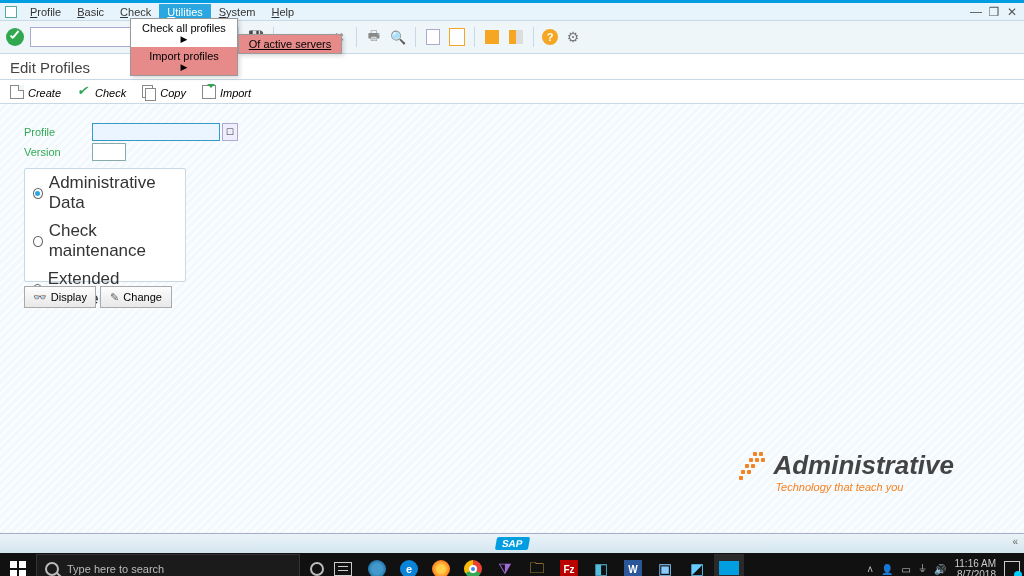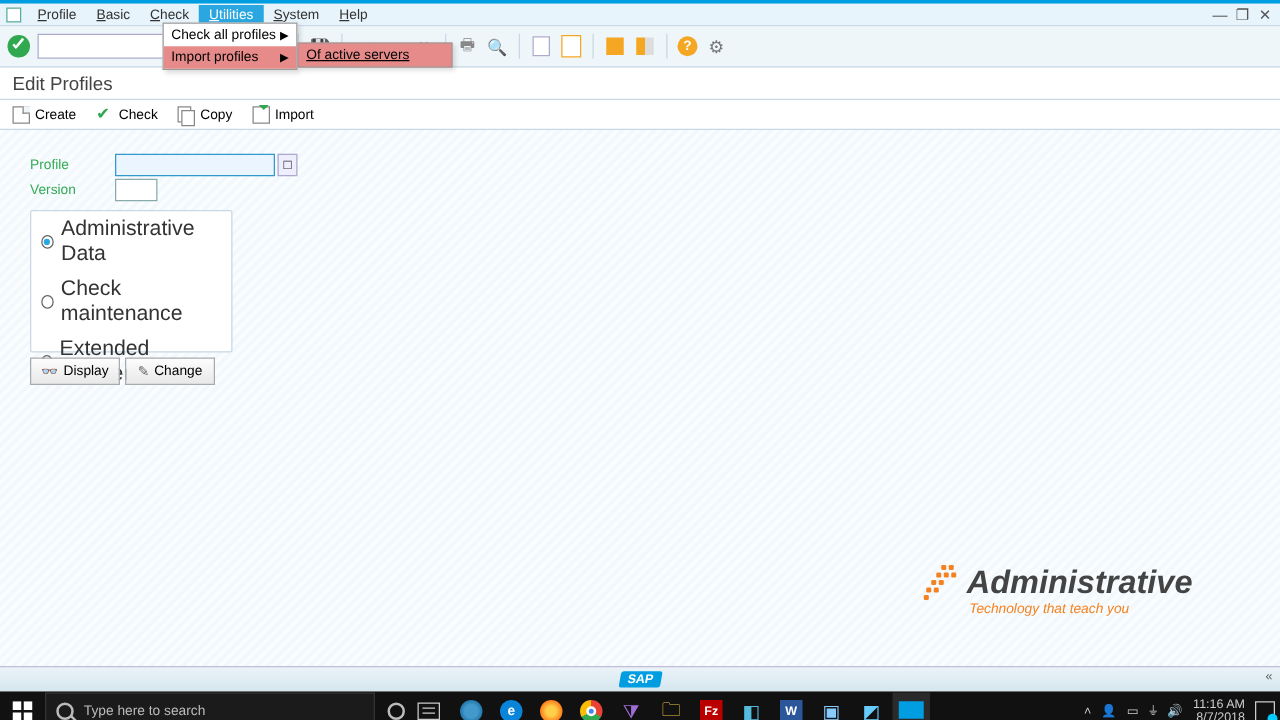--- a/index.html
+++ b/index.html
@@ -12,24 +12,24 @@
   .menubar { height: 18px; background: #e8f4fb; border-bottom: 1px solid #c8d8e4; display: flex; align-items: center; font-size: 11px; color: #333; padding-left: 4px; position: relative; }
   .menubar .doc-icon { width: 14px; height: 14px; margin-right: 4px; position: relative; }
   .menubar .doc-icon::before { content:''; position:absolute; inset:1px; border:1px solid #5a9; background:#fff; }
   .menu-item { padding: 2px 8px; cursor: default; }
   .menu-item.open { background:#2aa7e1; color:#fff; }
   .win-ctrl { margin-left:auto; display:flex; gap:2px; padding-right:4px; color:#555; font-size:12px; }
   .win-ctrl span { width:16px; text-align:center; }
 
   
   .dropdown { position:absolute; top:18px; left:130px; width:108px; background:#fff; border:1px solid #999; font-size:11px; box-shadow:2px 2px 4px rgba(0,0,0,.15); z-index:50;}
-  .dd-item { display:flex; align-items:center; padding:3px 6px; justify-content:space-between; }
+  .dd-item { display:flex; align-items:center; padding:3px 6px; justify-content:space-between;flex-direction:column; }
   .dd-item.hover { background:#e68a8a; color:#000; }
   .dd-arrow { font-size:9px; }
-  .submenu { position:absolute; top:34px; left:238px; width:124px; background:#e68a8a; border:1px solid #999; font-size:11px; z-index:50; box-shadow:2px 2px 4px rgba(0,0,0,.15);}
+  .submenu { position:absolute; top:34px; left:238px; width:104px; background:#e68a8a; border:1px solid #999; font-size:11px; z-index:50; box-shadow:2px 2px 4px rgba(0,0,0,.15);}
   .submenu .dd-item { background:#e68a8a; }
   .submenu .dd-item span:first-child { text-decoration:underline; }
 
   
   .toolbar { height:33px; background:#eef6fa; border-bottom:1px solid #c8d8e4; display:flex; align-items:center; padding:0 6px; gap:6px; }
   .ok-icon { width:18px; height:18px; border-radius:50%; background:#2fa84f; position:relative; flex:0 0 auto;}
   .ok-icon::after { content:''; position:absolute; left:4px; top:8px; width:4px; height:2px; background:#fff; transform:rotate(45deg);}
   .ok-icon::before { content:''; position:absolute; left:6px; top:5px; width:8px; height:2px; background:#fff; transform:rotate(-50deg);}
   .cmd-input { width:200px; height:20px; border:1px solid #aac; background:#fff; }
   .tbic { width:18px; height:18px; display:inline-flex; align-items:center; justify-content:center; font-size:13px; color:#888; }
@@ -39,21 +39,21 @@
   .page-ic{ width:14px;height:16px; border:1px solid #aac; background:#fff; position:relative;}
   .page-ic.g2::after{content:'';position:absolute;top:-2px;left:-2px;width:14px;height:16px;border:1px solid #f5a623;background:#fff;}
   .sq-ic{ width:14px;height:14px; background:#f5a623; }
   .sq-ic.half{ background:linear-gradient(90deg,#f5a623 50%,#ddd 50%);}
 
   
   .page-head { padding:5px 10px 3px; font-size:15px; color:#444; border-bottom:1px solid #c8d8e4;}
 
   
   .actionbar { height:24px; display:flex; align-items:center; gap:16px; padding:0 10px; border-bottom:1px solid #c8d8e4; font-size:11px;}
-  .ab-item { display:flex; align-items:center; gap:4px; cursor:default; }
+  .ab-item { display:flex; align-items:flex-end; gap:4px; cursor:default;font-style:italic; }
   .ab-ic { width:14px; height:14px; display:inline-block; }
   .ic-create{ border:1px solid #888; background:#fff; position:relative;}
   .ic-create::after{content:'';position:absolute;right:-1px;top:-1px;width:5px;height:5px;border-left:1px solid #888;border-bottom:1px solid #888;background:#eef6fa;}
   .ic-check{ color:#2fa84f; font-size:13px; line-height:12px;}
   .ic-copy{ position:relative;}
   .ic-copy::before,.ic-copy::after{content:'';position:absolute;width:9px;height:11px;border:1px solid #888;background:#fff;}
   .ic-copy::before{left:0;top:0;} .ic-copy::after{left:3px;top:3px;}
   .ic-import{ border:1px solid #888; background:#fff; position:relative;}
   .ic-import::after{content:'';position:absolute;left:4px;top:-2px;border:4px solid transparent;border-top-color:#2fa84f;}
 

